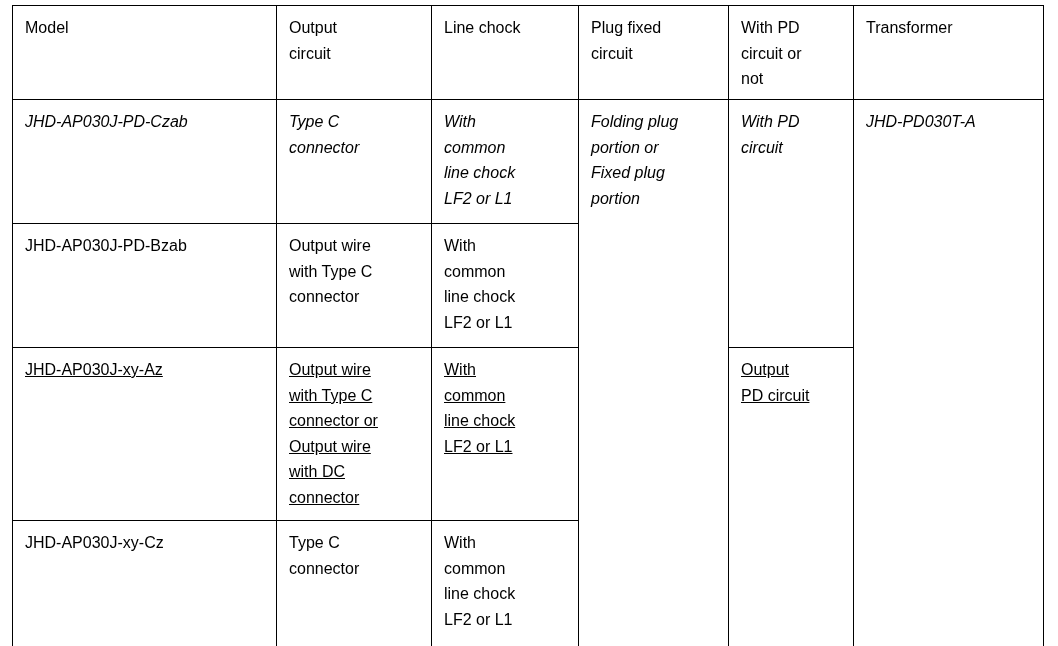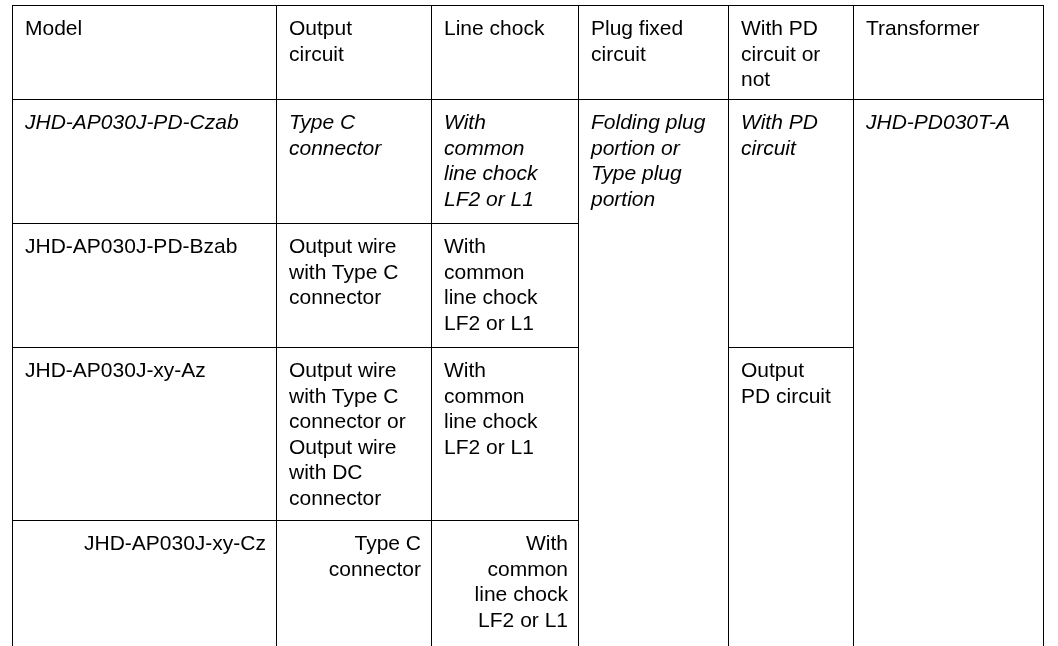--- a/index.html
+++ b/index.html
@@ -27,36 +27,36 @@
     top: 5px;
     width: 1031px;
     border-collapse: collapse;
     table-layout: fixed;
     background: #ffffff;
   }
   table.spec-table td {
     border: 1px solid #000000;
     vertical-align: top;
     padding: 9px 10px 6px 12px;
-    font-size: 21px;
+    font-size: 16px;
     line-height: 25.5px;
     font-family: "Liberation Sans", sans-serif;
     color: #000000;
     font-weight: normal;
     white-space: pre-line;
     word-break: normal;
     overflow-wrap: break-word;
   }
   table.spec-table tr.header-row td {
     height: 78px;
   }
   table.spec-table tr.row-1 td { height: 108px; font-style: italic; }
   table.spec-table tr.row-2 td { height: 108px; }
-  table.spec-table tr.row-3 td { height: 157px; }
-  table.spec-table tr.row-4 td { height: 110px; text-align: right; }
+  table.spec-table tr.row-3 td { height: 157px; text-decoration: underline; }
+  table.spec-table tr.row-4 td { height: 110px; }
 
   
   table.spec-table {
     border-bottom: 3px solid #000000;
   }
   .col-model     { width: 264px; }
   .col-output    { width: 155px; }
   .col-chock     { width: 147px; }
   .col-plug      { width: 150px; }
   .col-pd        { width: 125px; }
@@ -94,21 +94,21 @@
     <tr class="row-1">
       <td>JHD-AP030J-PD-Czab</td>
       <td>Type C
 connector</td>
       <td>With
 common
 line chock
 LF2 or L1</td>
       <td rowspan="4">Folding plug
 portion or
-Type plug
+Fixed plug
 portion</td>
       <td rowspan="2">With PD
 circuit</td>
       <td rowspan="4">JHD-PD030T-A</td>
     </tr>
 
     <tr class="row-2">
       <td>JHD-AP030J-PD-Bzab</td>
       <td>Output wire
 with Type C

